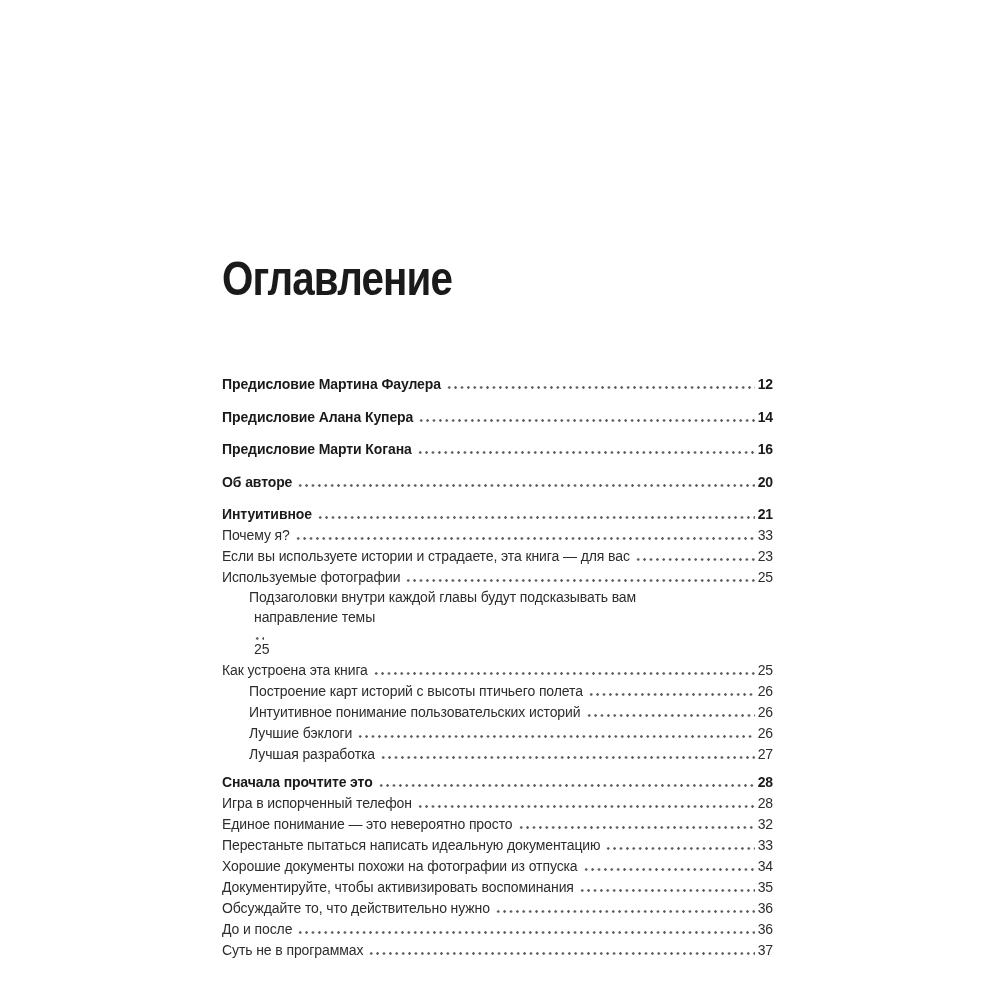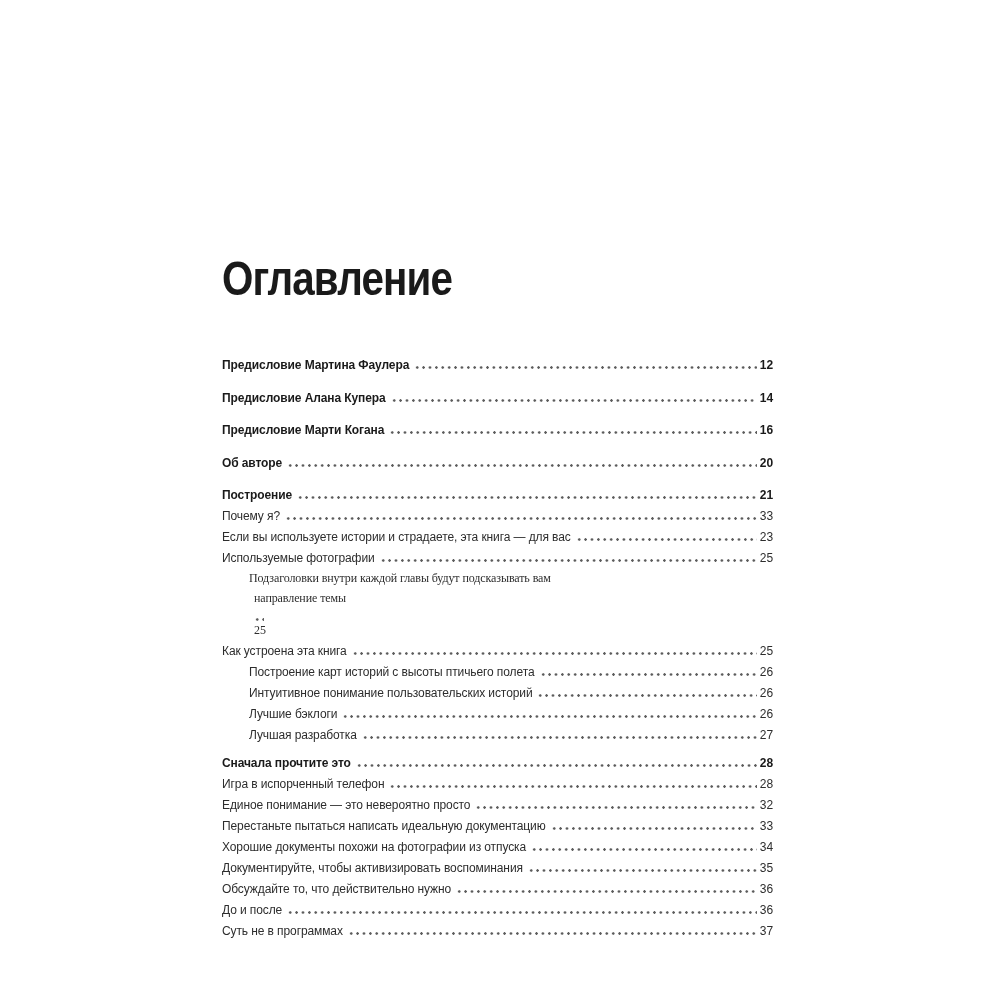--- a/index.html
+++ b/index.html
@@ -34,22 +34,22 @@
     font-size: 48px;
     line-height: 48px;
     font-weight: 700;
     color: var(--heading);
     letter-spacing: -1px;
     transform: scaleX(0.84);
     transform-origin: 0 50%;
     white-space: nowrap;
   }
   .toc {
-    margin-top: 52px;
-    font-size: 12px;
+    margin-top: 71px;
+    font-size: 14px;
     color: var(--text);
     letter-spacing: -0.1px;
   }
   .row {
     display: flex;
     align-items: baseline;
     line-height: 21px;
   }
   .row.major {
     font-weight: 700;
@@ -59,21 +59,20 @@
   .row.section {
     font-weight: 700;
     color: var(--heading);
     margin-top: 7px;
   }
   .row.sub { padding-left: 27px; }
   .row.wrap {
     display: block;
     padding-left: 27px;
     line-height: 19.5px;
-    font-family: Liberation Serif, serif;
   }
   .wrap-line2 {
     display: flex;
     align-items: baseline;
     flex-direction: column;
   }
   .lbl { white-space: nowrap; }
   .leader {
     flex: 1 1 auto;
     min-width: 10px;
@@ -107,21 +106,21 @@
           <span class="lbl">Предисловие Марти Когана</span>
           <span class="leader"></span>
           <span class="pg">16</span>
         </div>
         <div class="row major">
           <span class="lbl">Об авторе</span>
           <span class="leader"></span>
           <span class="pg">20</span>
         </div>
         <div class="row section">
-          <span class="lbl">Построение</span>
+          <span class="lbl">Интуитивное</span>
           <span class="leader"></span>
           <span class="pg">21</span>
         </div>
         <div class="row normal">
           <span class="lbl">Почему я?</span>
           <span class="leader"></span>
           <span class="pg">33</span>
         </div>
         <div class="row normal">
           <span class="lbl">Если вы используете истории и страдаете, эта книга — для вас</span>

